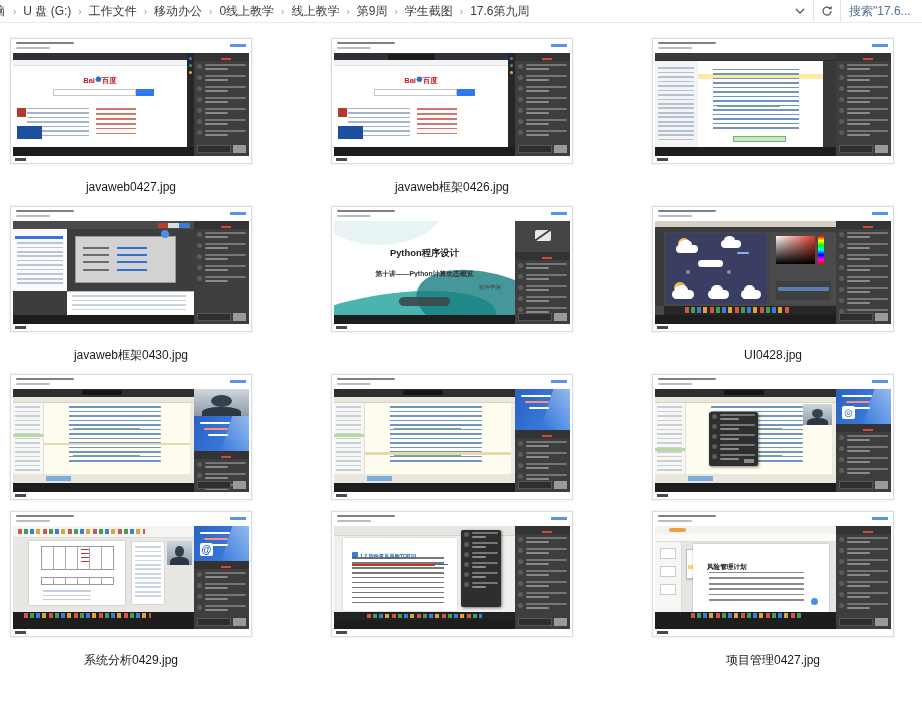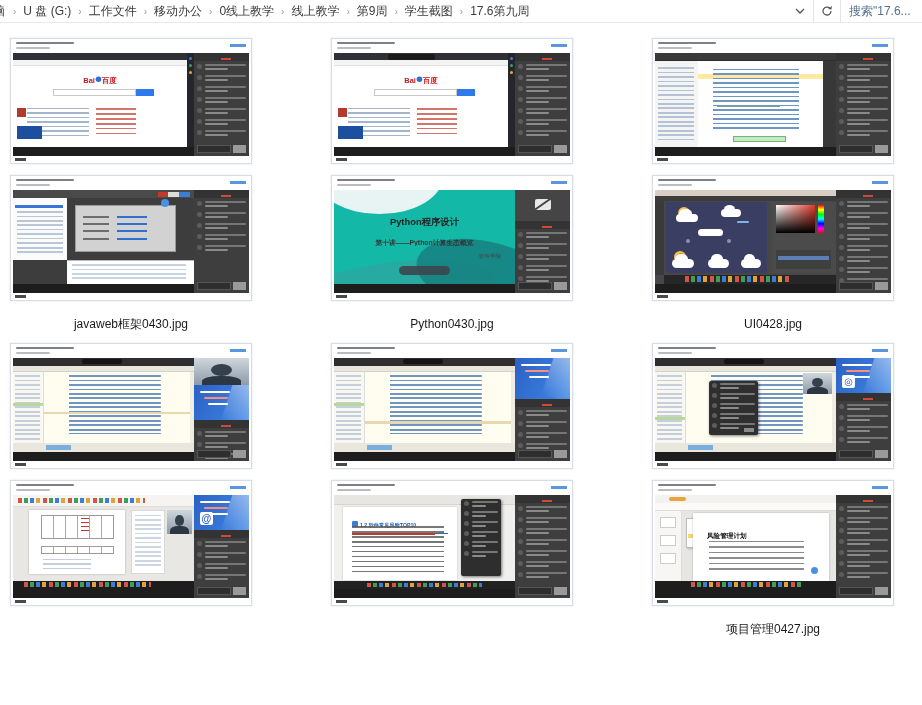--- a/index.html
+++ b/index.html
@@ -120,21 +120,21 @@
   .v-ided .dlg .row u { position:absolute; left:34px; width:30px; height:2px; background:#2f6fd0; }
   .v-ided .blue-dot { position:absolute; right:14%; top:10%; width:8px; height:8px;
     border-radius:50%; background:#4a90e2; }
   .v-ided .console { position:absolute; left:30%; right:0; bottom:0; height:26%; background:#fff;
     border-top:1px solid #bbb; }
   .v-ided .console .lines { position:absolute; inset:15% 6% 10% 4%; opacity:.6; }
   .v-ided .wc { position:absolute; top:2%; right:2%; width:18%; height:5%;
     background:linear-gradient(to right,#c0392b 0 30%,#ddd 30% 65%,#3b7fd4 65%); }
 
   
-  .v-slide { background:#14b8a6; }
+  .v-slide { background:#ffffff; }
   .v-slide .wave1 { position:absolute; left:-30%; bottom:-48%; width:120%; height:70%;
     background:#2aa7a0; border-radius:50%; transform:rotate(-8deg); opacity:.85; }
   .v-slide .wave2 { position:absolute; right:-25%; bottom:-30%; width:80%; height:75%;
     background:#177d80; border-radius:50%; transform:rotate(14deg); opacity:.8; }
   .v-slide .wave3 { position:absolute; left:-10%; top:-55%; width:70%; height:80%;
     background:#e8f4f4; border-radius:50%; }
   .v-slide .stitle { position:absolute; left:0; right:0; top:24%; text-align:center;
     font-size:13px; font-weight:bold; color:#222; transform:scale(.72); }
   .v-slide .ssub { position:absolute; left:0; right:0; top:48%; text-align:center;
     font-size:11px; font-weight:bold; color:#333; transform:scale(.62); }
@@ -383,20 +383,21 @@
             </div>
    <div class="s-input">
               <b></b>
               <u></u>
             </div>
           </div>
           <div class="t-ctrl"></div>
         </div>
         <div class="t-foot"></div>
       </div>
+      <div class="fname">javaweb0427.jpg</div>
     </div>
     <div class="card">
       <div class="thumb">
         <div class="t-head">
           <i class="hb hb1"></i>
           <i class="hb hb2"></i>
           <i class="hlink"></i>
         </div>
         <div class="player">
           <div class="t-content v-baidu">
@@ -471,20 +472,21 @@
             </div>
    <div class="s-input">
               <b></b>
               <u></u>
             </div>
           </div>
           <div class="t-ctrl"></div>
         </div>
         <div class="t-foot"></div>
       </div>
+      <div class="fname">javaweb框架0426.jpg</div>
     </div>
     <div class="card">
       <div class="thumb">
         <div class="t-head">
           <i class="hb hb1"></i>
           <i class="hb hb2"></i>
           <i class="hlink"></i>
         </div>
         <div class="player">
           <div class="t-content v-idec">
@@ -711,21 +713,20 @@
             </div>
    <div class="s-input">
               <b></b>
               <u></u>
             </div>
           </div>
           <div class="t-ctrl"></div>
         </div>
         <div class="t-foot"></div>
       </div>
-      <div class="fname">Python0430.jpg</div>
     </div>
     <div class="card">
       <div class="thumb">
         <div class="t-head">
           <i class="hb hb1"></i>
           <i class="hb hb2"></i>
           <i class="hlink"></i>
         </div>
         <div class="player">
           <div class="t-content v-ps">
@@ -1143,20 +1144,21 @@
             </div>
    <div class="s-input">
               <b></b>
               <u></u>
             </div>
           </div>
           <div class="t-ctrl"></div>
         </div>
         <div class="t-foot"></div>
       </div>
+      <div class="fname">系统分析0429.jpg</div>
     </div>
     <div class="card">
       <div class="thumb">
         <div class="t-head">
           <i class="hb hb1"></i>
           <i class="hb hb2"></i>
           <i class="hlink"></i>
         </div>
         <div class="player">
           <div class="t-content v-dt">

